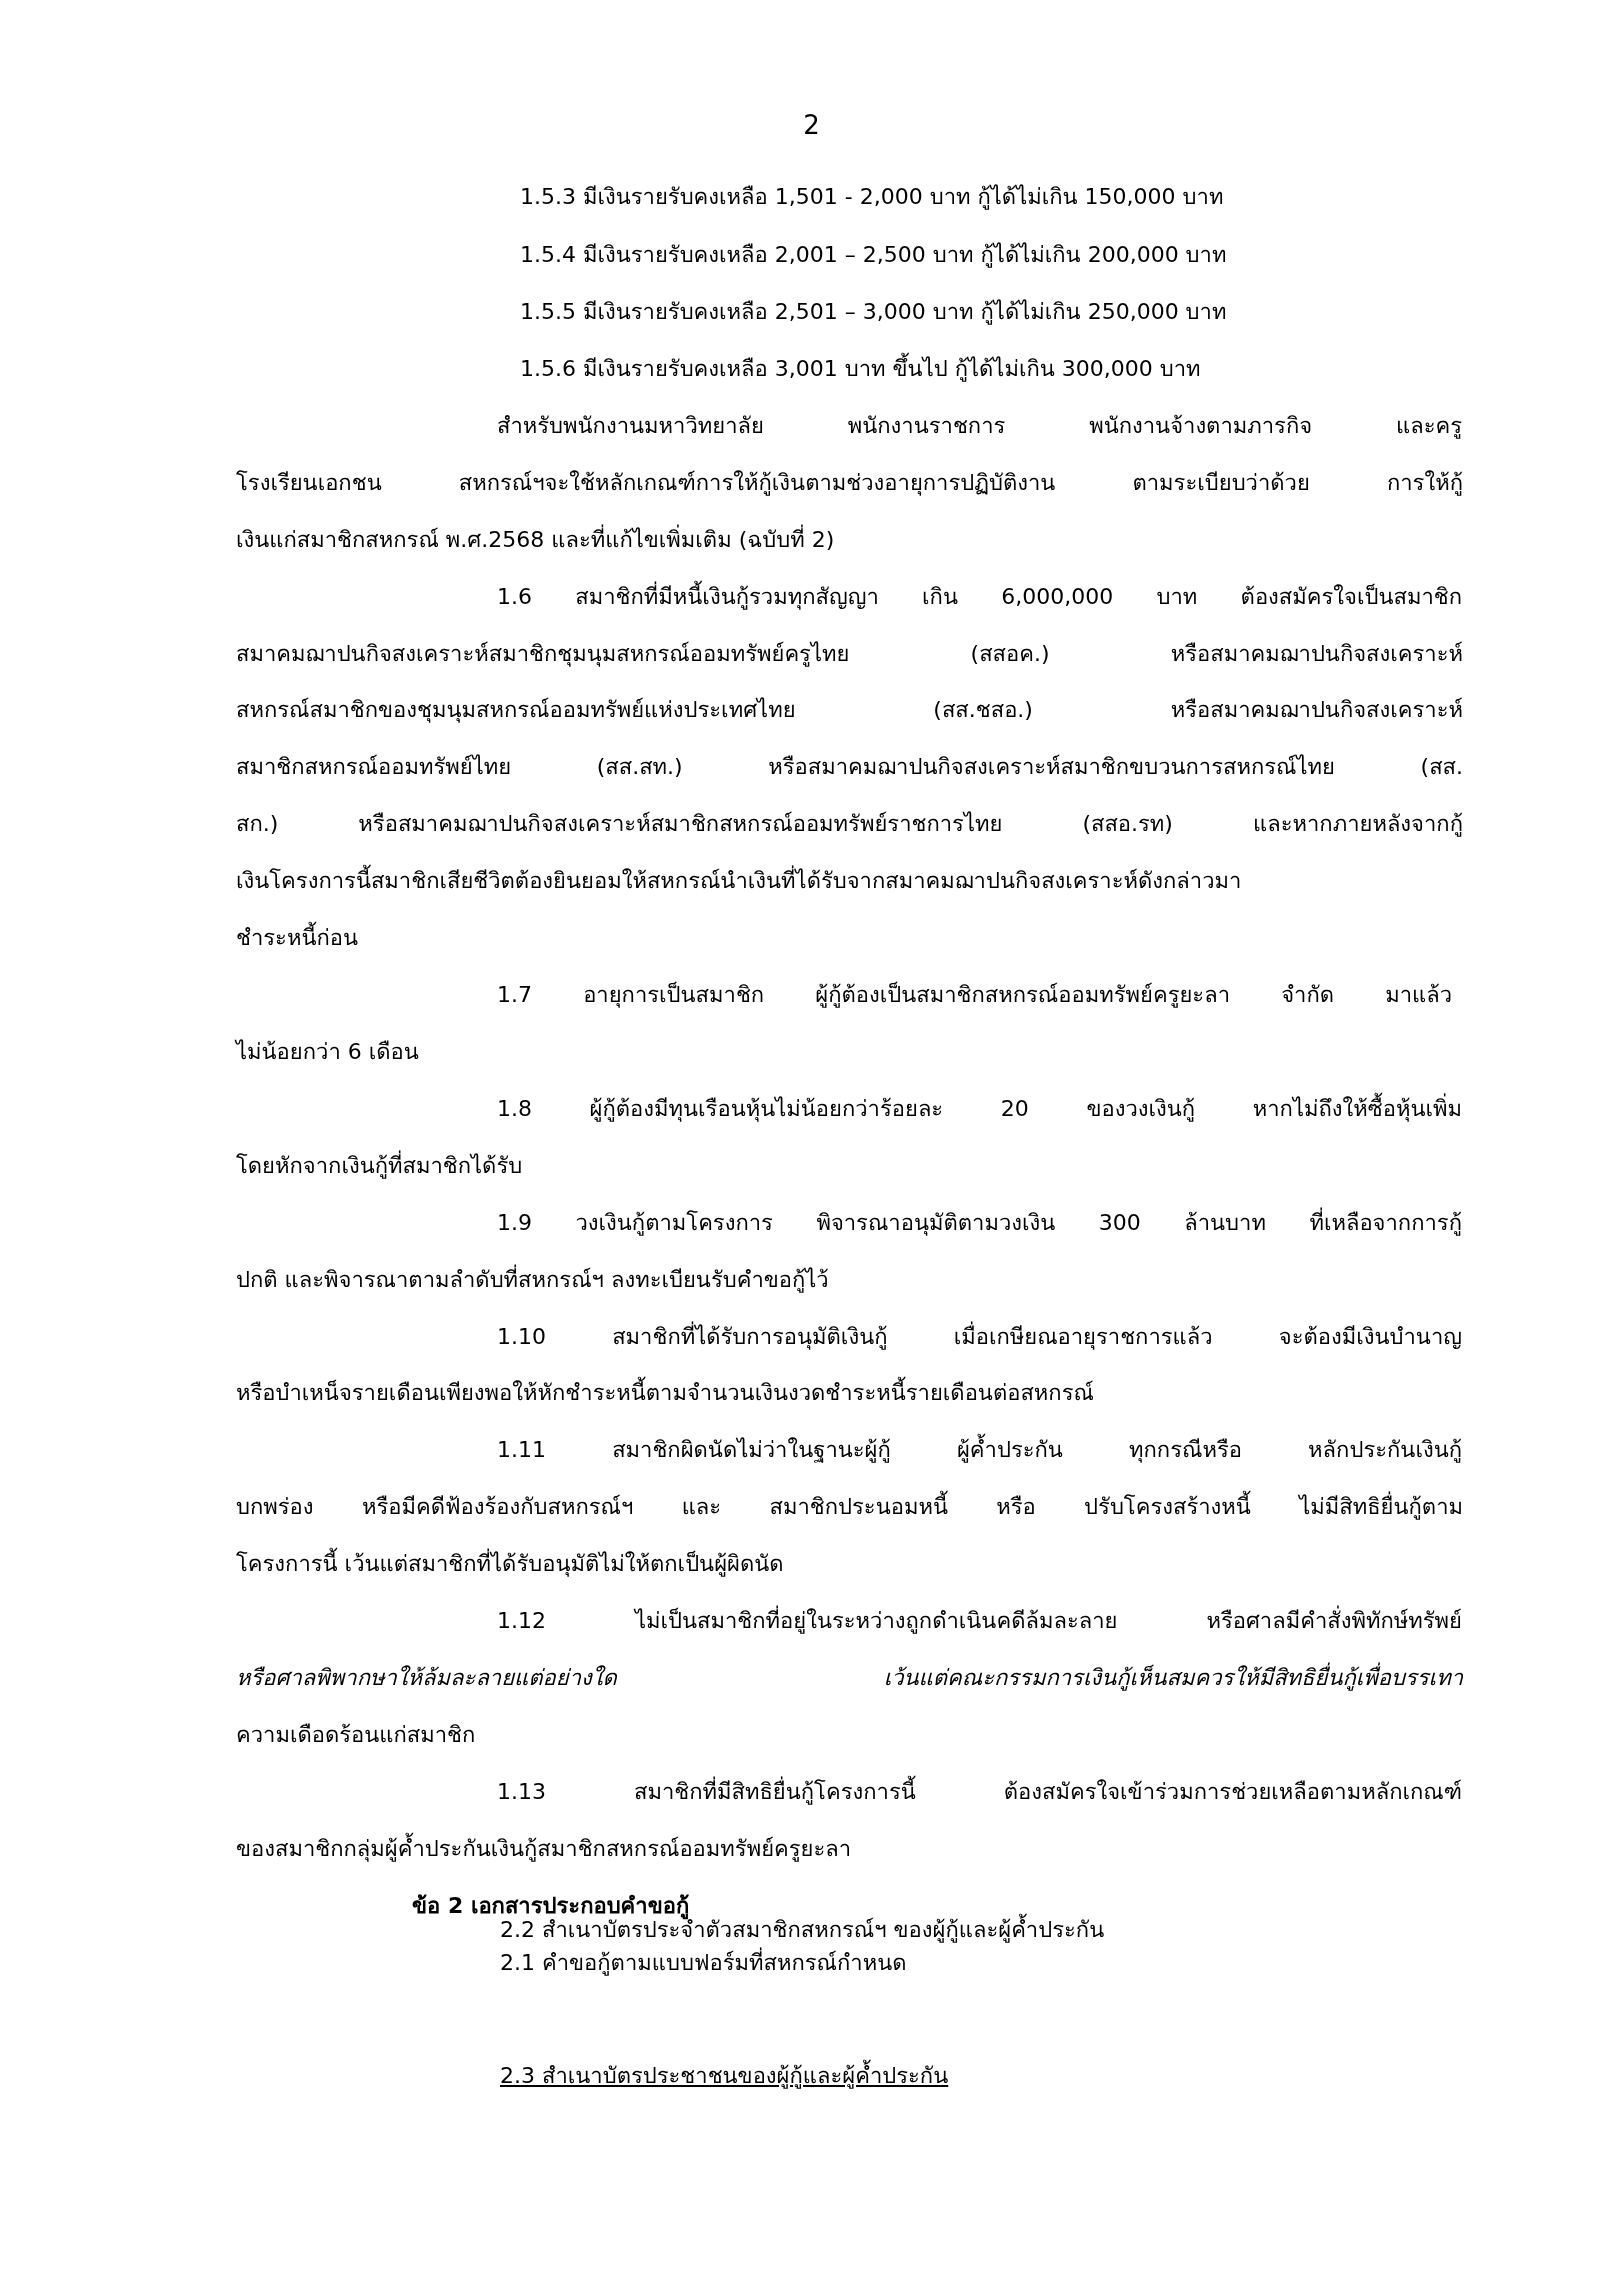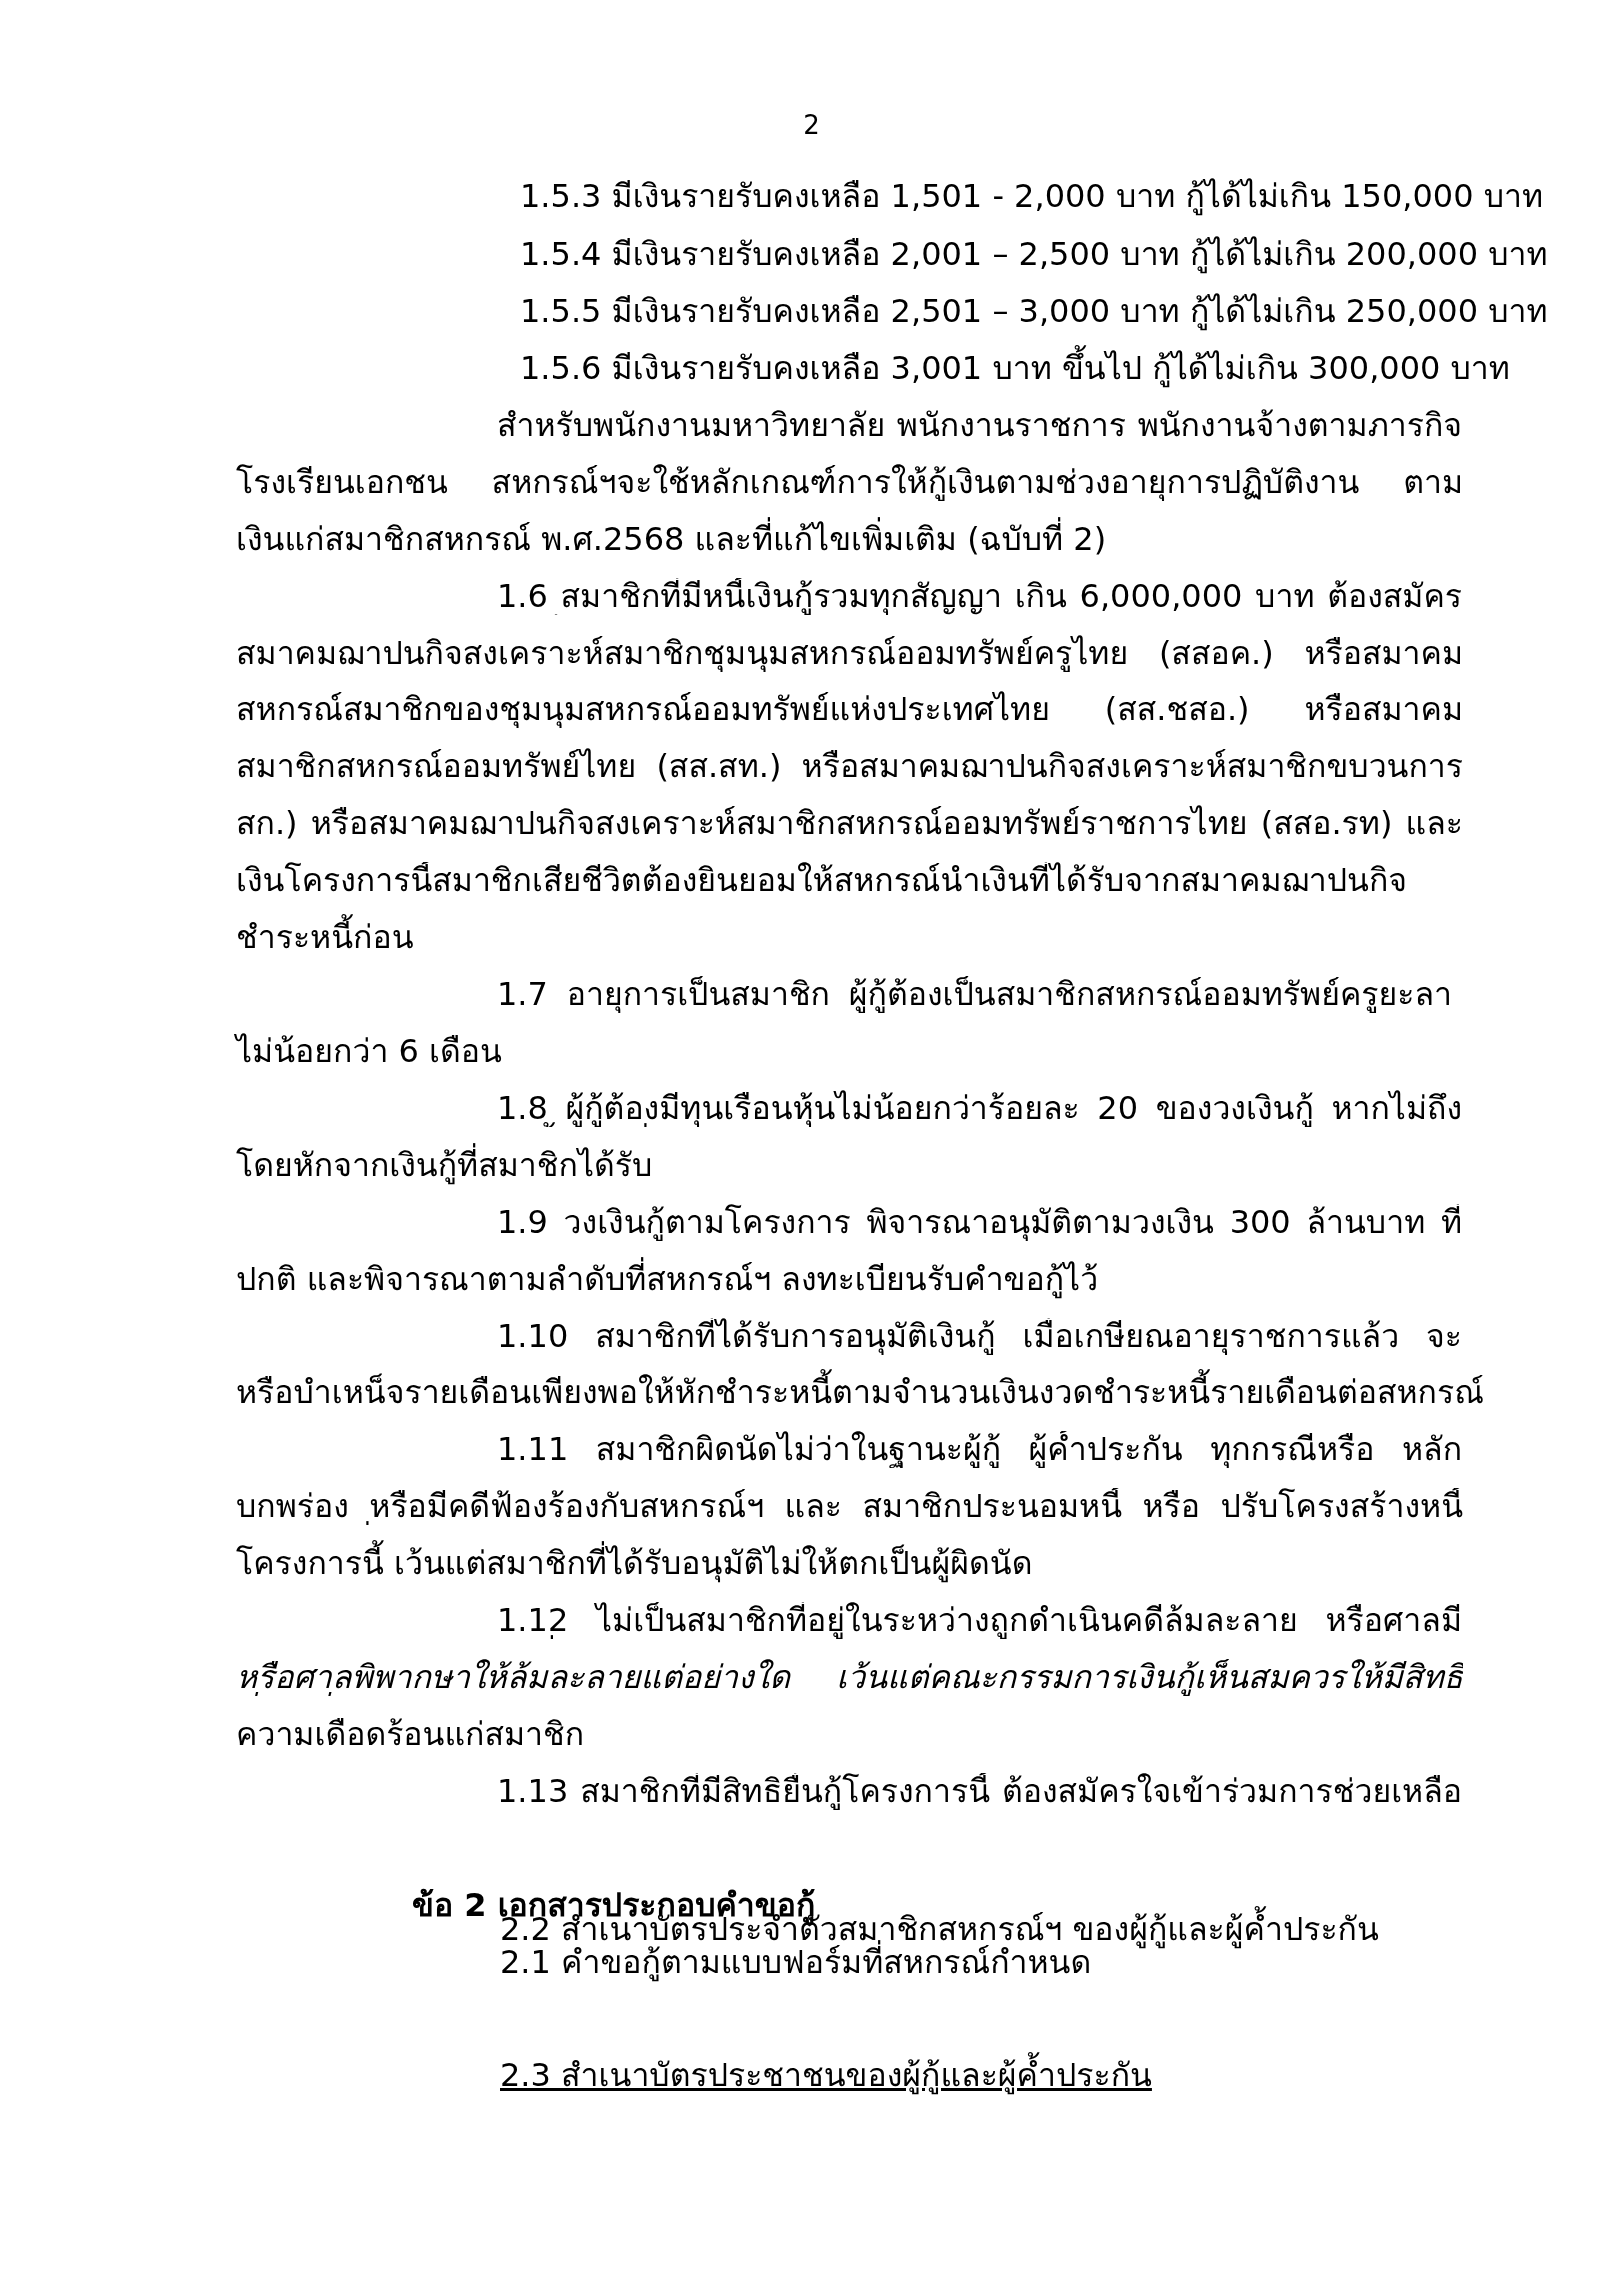--- a/index.html
+++ b/index.html
@@ -1,20 +1,20 @@
 <!DOCTYPE html>
 <html style="font-size:10.5px"><head>
 <meta charset="utf-8">
 <style>
   html, body { margin: 0; padding: 0; background: #ffffff; }
   body { width: 1623px; height: 2295px; position: relative; overflow: hidden;
          font-family: "DejaVu Sans", "Liberation Sans", sans-serif; color: #000000; }
   .page { position: absolute; left: 0; top: 0; width: 1623px; height: 2295px; background: #ffffff; }
   .pnum { position: absolute; top: 110px; left: 0; width: 1623px; text-align: center; font-size: 26px; }
-  .ln { position: absolute; font-size: 32px; line-height: 37px; white-space: nowrap; }
+  .ln { position: absolute; font-size: 22px; line-height: 37px; white-space: nowrap; }
   .just { left: 236px; width: 1227px; text-align: justify; text-align-last: justify; white-space: normal; height: 37px; overflow: hidden; }
   .bold { font-weight: bold; }
 </style>
 </head>
 <body>
 
 <div class="page">
   <div class="pnum">2</div>
 
   <div class="ln" style="left:520px; top:178px;">1.5.3 มีเงินรายรับคงเหลือ  1,501 - 2,000 บาท กู้ได้ไม่เกิน 150,000 บาท</div>
@@ -48,20 +48,21 @@
 
   <div class="ln just" style="left:497px; width:965px; top:1431px;">1.11 สมาชิกผิดนัดไม่ว่าในฐานะผู้กู้ ผู้ค้ำประกัน ทุกกรณีหรือ หลักประกันเงินกู้</div>
   <div class="ln just" style="top:1488px;">บกพร่อง หรือมีคดีฟ้องร้องกับสหกรณ์ฯ และ สมาชิกประนอมหนี้ หรือ ปรับโครงสร้างหนี้ ไม่มีสิทธิยื่นกู้ตาม</div>
   <div class="ln" style="left:236px; top:1545px;">โครงการนี้ เว้นแต่สมาชิกที่ได้รับอนุมัติไม่ให้ตกเป็นผู้ผิดนัด</div>
 
   <div class="ln just" style="left:497px; width:965px; top:1602px;">1.12 ไม่เป็นสมาชิกที่อยู่ในระหว่างถูกดำเนินคดีล้มละลาย หรือศาลมีคำสั่งพิทักษ์ทรัพย์</div>
   <div class="ln just" style="top:1659px;font-style:italic;">หรือศาลพิพากษาให้ล้มละลายแต่อย่างใด เว้นแต่คณะกรรมการเงินกู้เห็นสมควรให้มีสิทธิยื่นกู้เพื่อบรรเทา</div>
   <div class="ln" style="left:236px; top:1716px;">ความเดือดร้อนแก่สมาชิก</div>
 
   <div class="ln just" style="left:497px; width:965px; top:1773px;">1.13 สมาชิกที่มีสิทธิยื่นกู้โครงการนี้ ต้องสมัครใจเข้าร่วมการช่วยเหลือตามหลักเกณฑ์</div>
+  <div class="ln" style="left:236px; top:1830px;">ของสมาชิกกลุ่มผู้ค้ำประกันเงินกู้สมาชิกสหกรณ์ออมทรัพย์ครูยะลา</div>
 
   <div class="ln bold" style="left:412px; top:1887px;">ข้อ 2 เอกสารประกอบคำขอกู้</div>
 
   <div class="ln" style="left:500px; top:1944px;">2.1 คำขอกู้ตามแบบฟอร์มที่สหกรณ์กำหนด</div>
   <div class="ln" style="left:500px; top:1883px;margin-top:28px;">2.2 สำเนาบัตรประจำตัวสมาชิกสหกรณ์ฯ ของผู้กู้และผู้ค้ำประกัน</div>
   <div class="ln" style="left:500px; top:2057px;text-decoration:underline;">2.3 สำเนาบัตรประชาชนของผู้กู้และผู้ค้ำประกัน</div>
 </div>
 
 
 </body></html>

